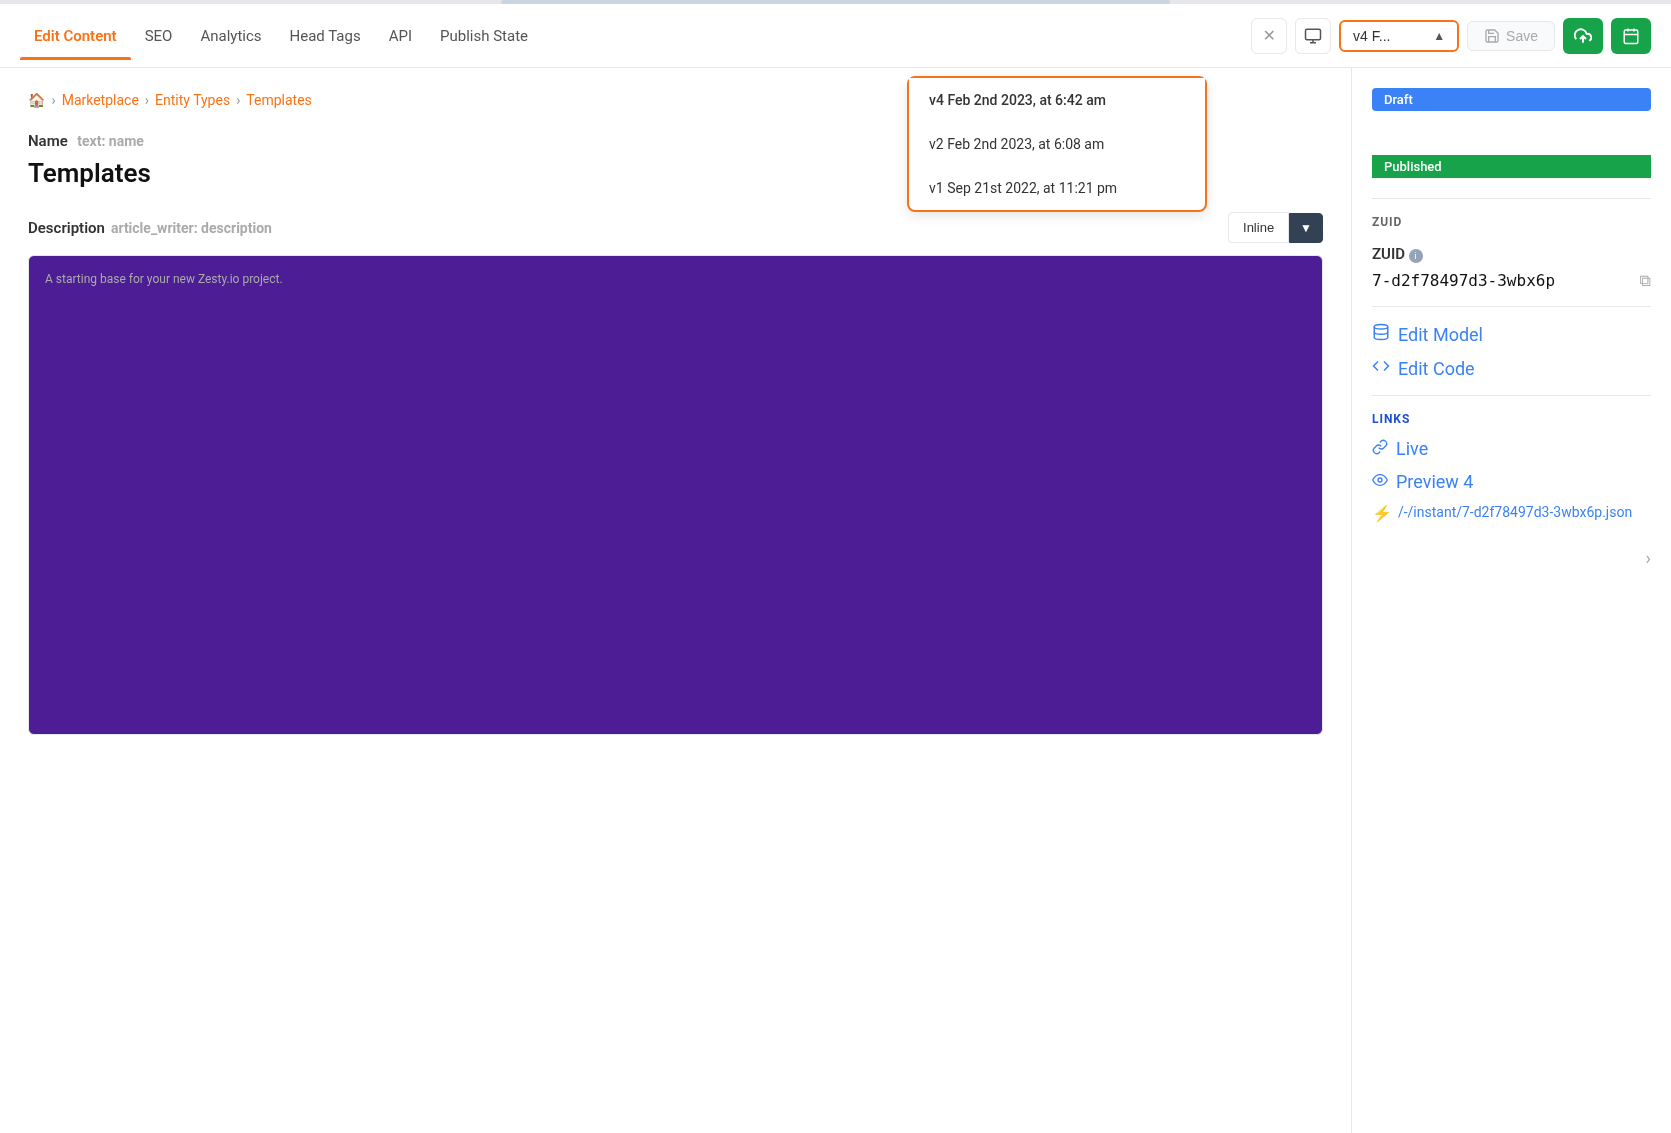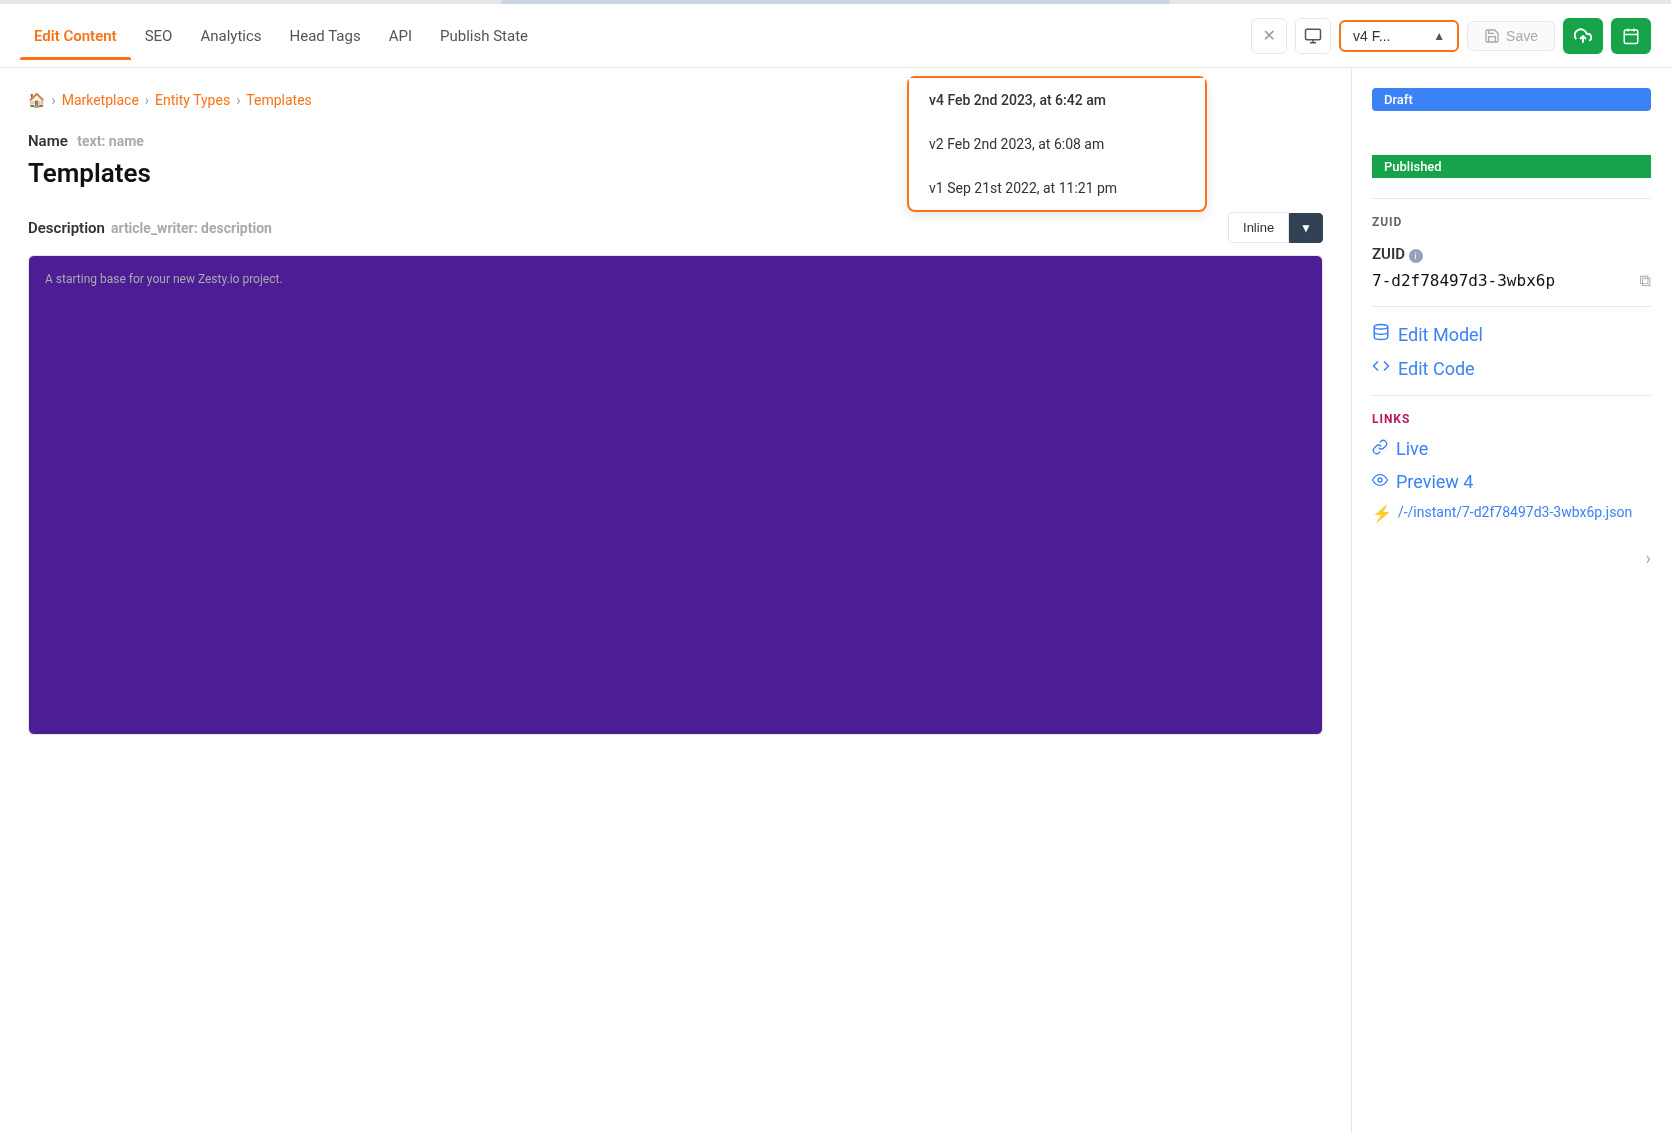--- a/index.html
+++ b/index.html
@@ -117,21 +117,21 @@
     }
 
     
     .sidebar-section-title { font-size: 12px; font-weight: 700; color: #666; letter-spacing: 0.08em; margin-bottom: 16px; margin-top: 8px; }
     .sidebar-divider { border: none; border-top: 1px solid #e5e7eb; margin: 16px 0; }
     .zuid-row { display: flex; align-items: center; gap: 8px; margin-bottom: 16px; }
     .info-icon { width: 14px; height: 14px; border-radius: 50%; background: #94a3b8; color: #fff; font-size: 9px; display: inline-flex; align-items: center; justify-content: center; }
     .zuid-value { font-size: 16px; font-weight: 500; color: #111; font-family: monospace; flex: 1; }
     .copy-icon { color: #aaa; cursor: pointer; font-size: 16px; }
     .sidebar-link { display: flex; align-items: center; gap: 8px; color: #3b82f6; cursor: pointer; font-size: 18px; margin-bottom: 12px; text-decoration: none; }
-    .links-section-title { font-size: 12px; font-weight: 700; color: #be185d; letter-spacing: 0.08em; margin-bottom: 12px; }
+    .links-section-title { font-size: 12px; font-weight: 700; color: #1d4ed8; letter-spacing: 0.08em; margin-bottom: 12px; }
     .json-link { color: #3b82f6; font-size: 14px; cursor: pointer; word-break: break-all; }
     .json-link-row { display: flex; align-items: flex-start; gap: 6px; margin-top: 4px; }
 
     .chevron-right { text-align: right; color: #aaa; font-size: 18px; margin-top: 24px; cursor: pointer; }
 
     
     .nav-version-wrapper { position: relative; }
     .scroll-track { height: 4px; background: #e5e7eb; position: relative; }
     .scroll-thumb { height: 4px; width: 40%; background: #cbd5e1; border-radius: 2px; position: absolute; left: 30%; }
   </style>

